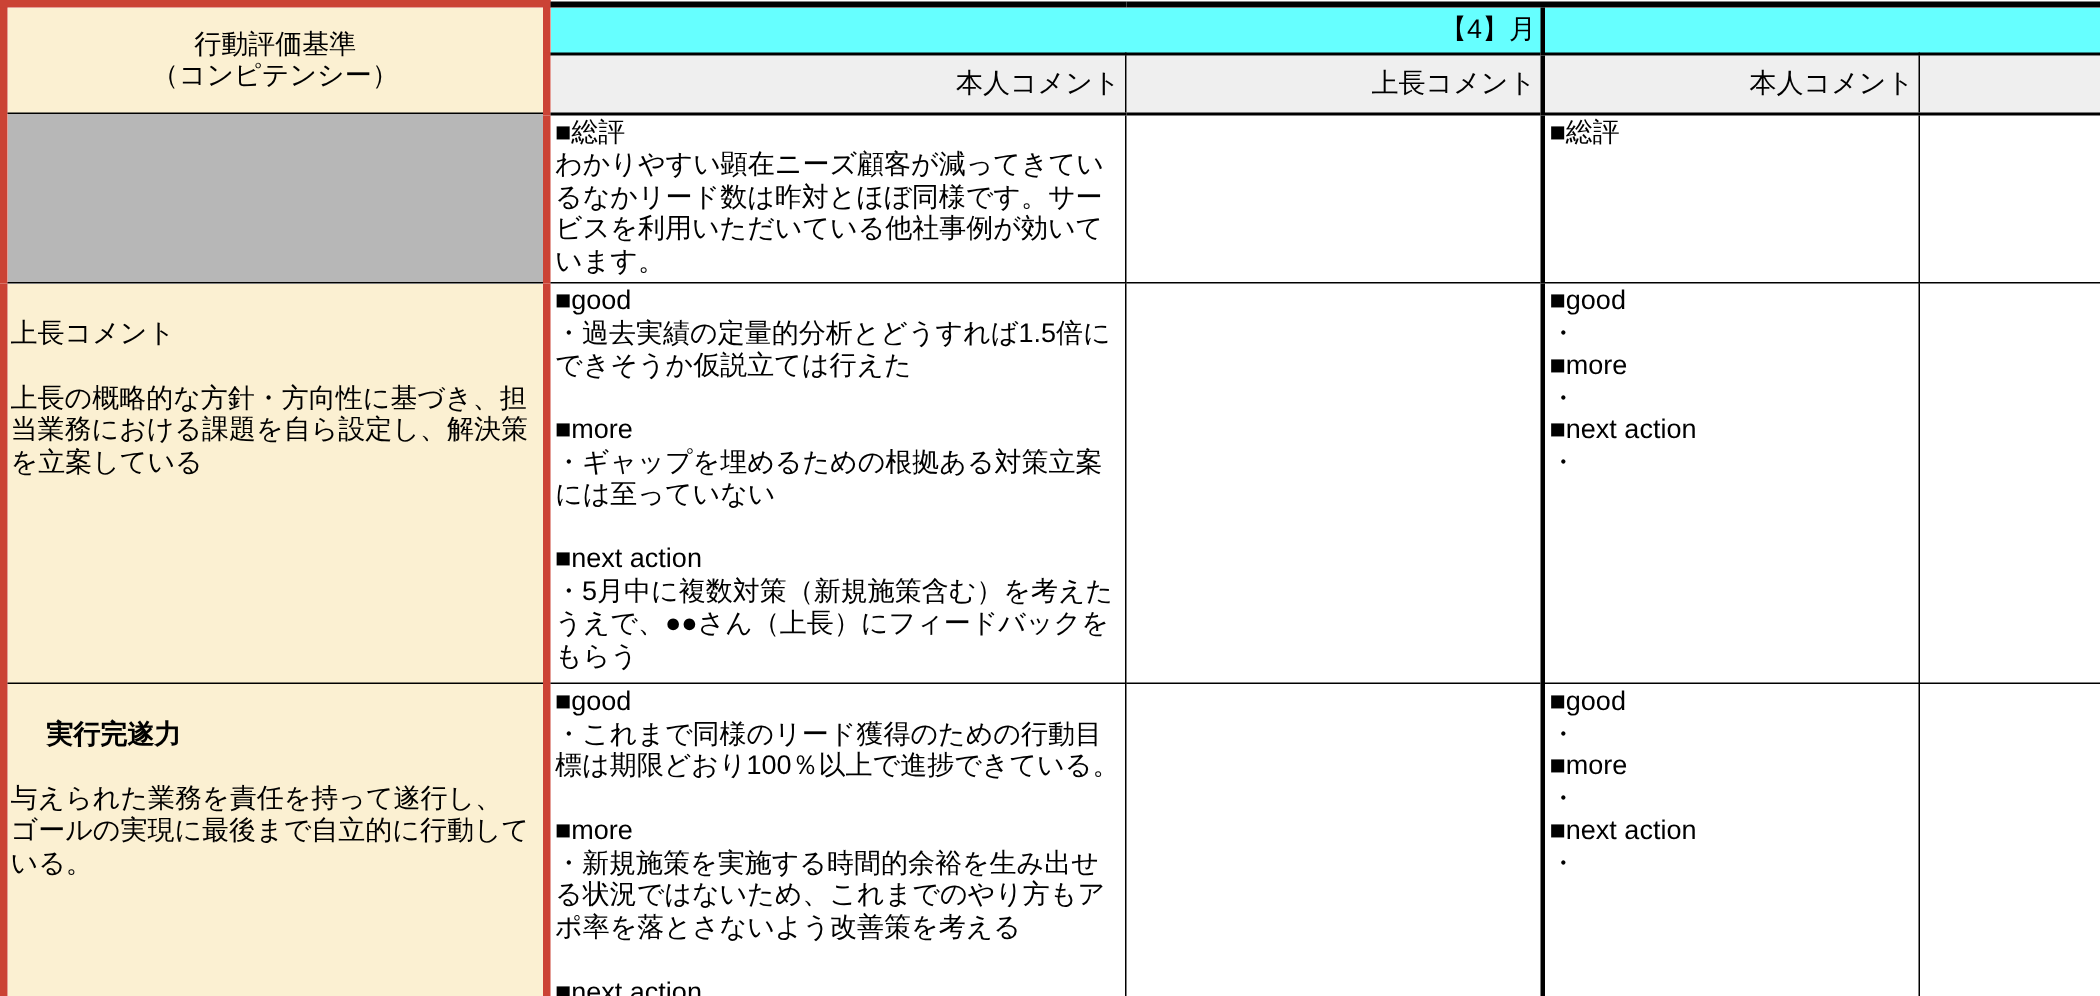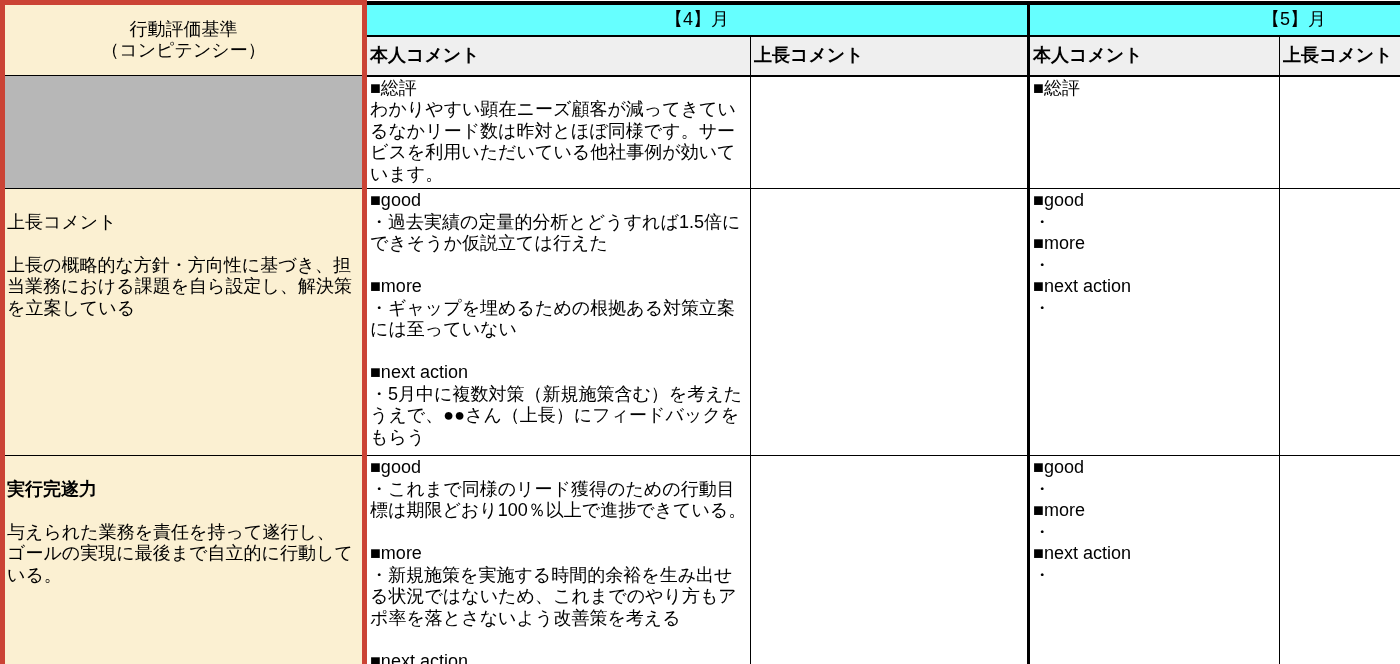--- a/index.html
+++ b/index.html
@@ -31,34 +31,33 @@
   td {
     border: 1px solid var(--grid-black);
     vertical-align: top;
     padding: 1px 3px;
     overflow: hidden;
     white-space: pre-line;
     word-break: break-all;
   }
   td.month-header {
     background: var(--cyan);
-    text-align: center;
+    text-align: right;
     vertical-align: middle;
     border-top: 4px solid var(--grid-black);
     border-bottom: 2px solid var(--grid-black);
     white-space: normal;
     font-size: 18px;
   }
   td.sub-header {
     background: var(--subheader-gray);
-    text-align: left;
+    text-align: right;
     vertical-align: middle;
     border-bottom: 2px solid var(--grid-black);
     white-space: normal;
-    font-weight: bold;
   }
   td.criteria-head {
     background: var(--cream);
     border-top: 5px solid var(--red-border);
     border-left: 5px solid var(--red-border);
     border-right: 5px solid var(--red-border);
     border-bottom: 1px solid var(--grid-black);
     text-align: center;
     vertical-align: middle;
   }
@@ -68,21 +67,21 @@
     border-right: 5px solid var(--red-border);
     padding: 1px 2px;
   }
   td.criteria.gray {
     background: var(--gray-cell);
   }
   td.group-start {
     border-left: 3px solid var(--grid-black);
   }
   .crit-title { white-space: pre-line; }
-  .crit-title.bold { font-weight: bold; }
+  .crit-title.bold { font-weight: bold; margin-left: 24px; }
   .crit-desc { white-space: pre-line; }
 </style>
 </head>
 <body>
 
 <div class="viewport">
   <table class="sheet">
     <colgroup>
       <col style="width:362px">
       <col style="width:386px">

